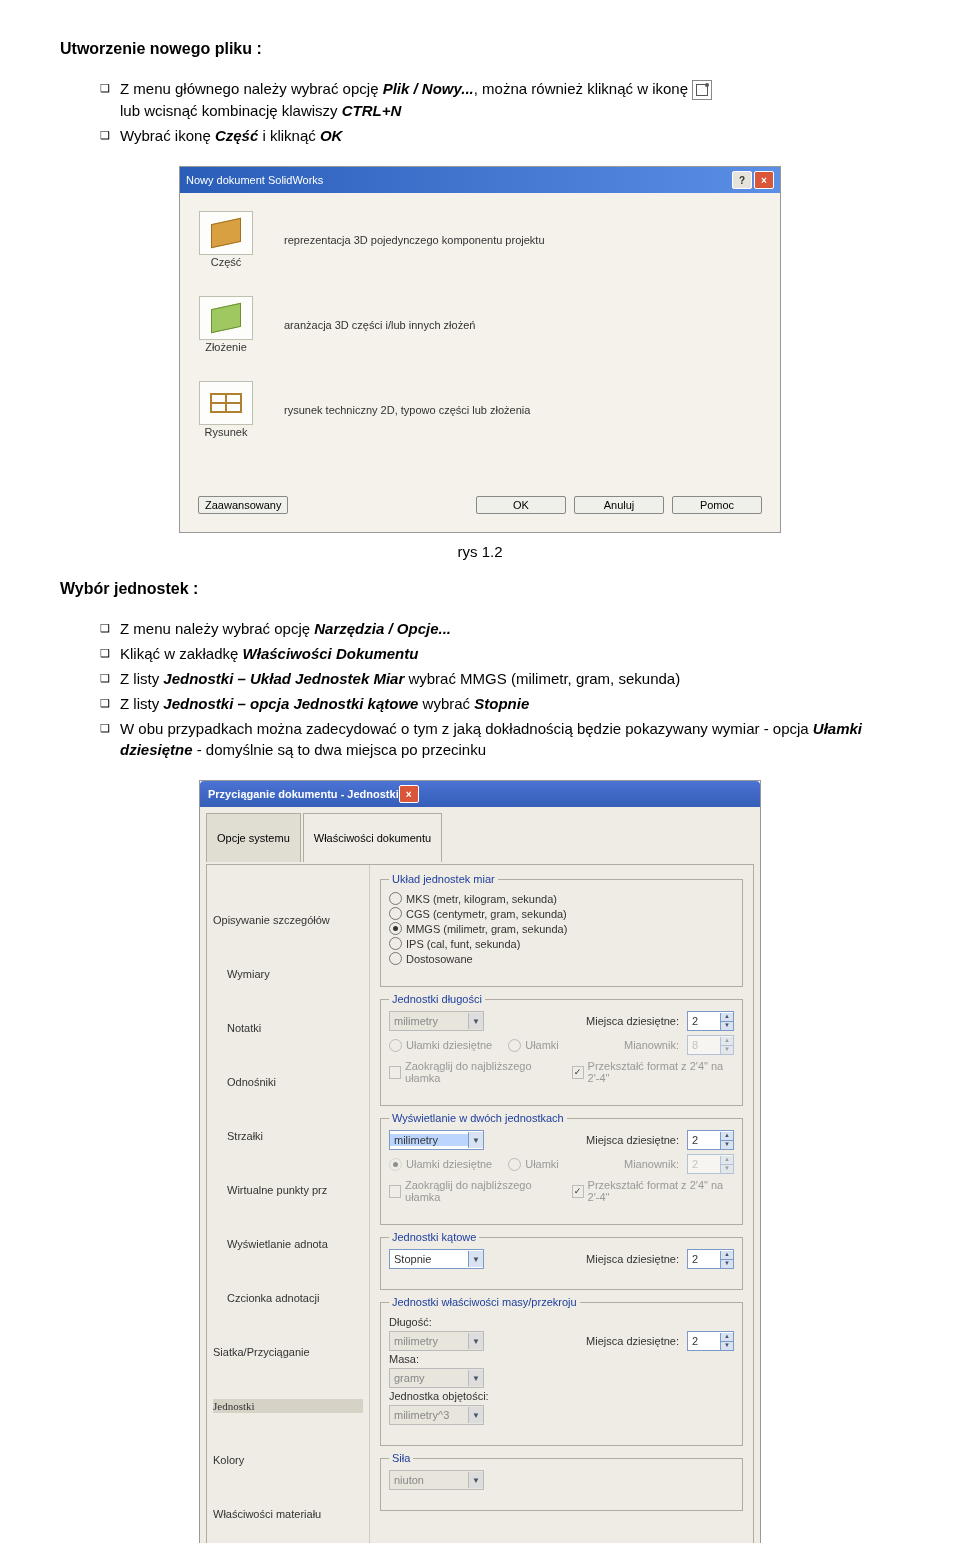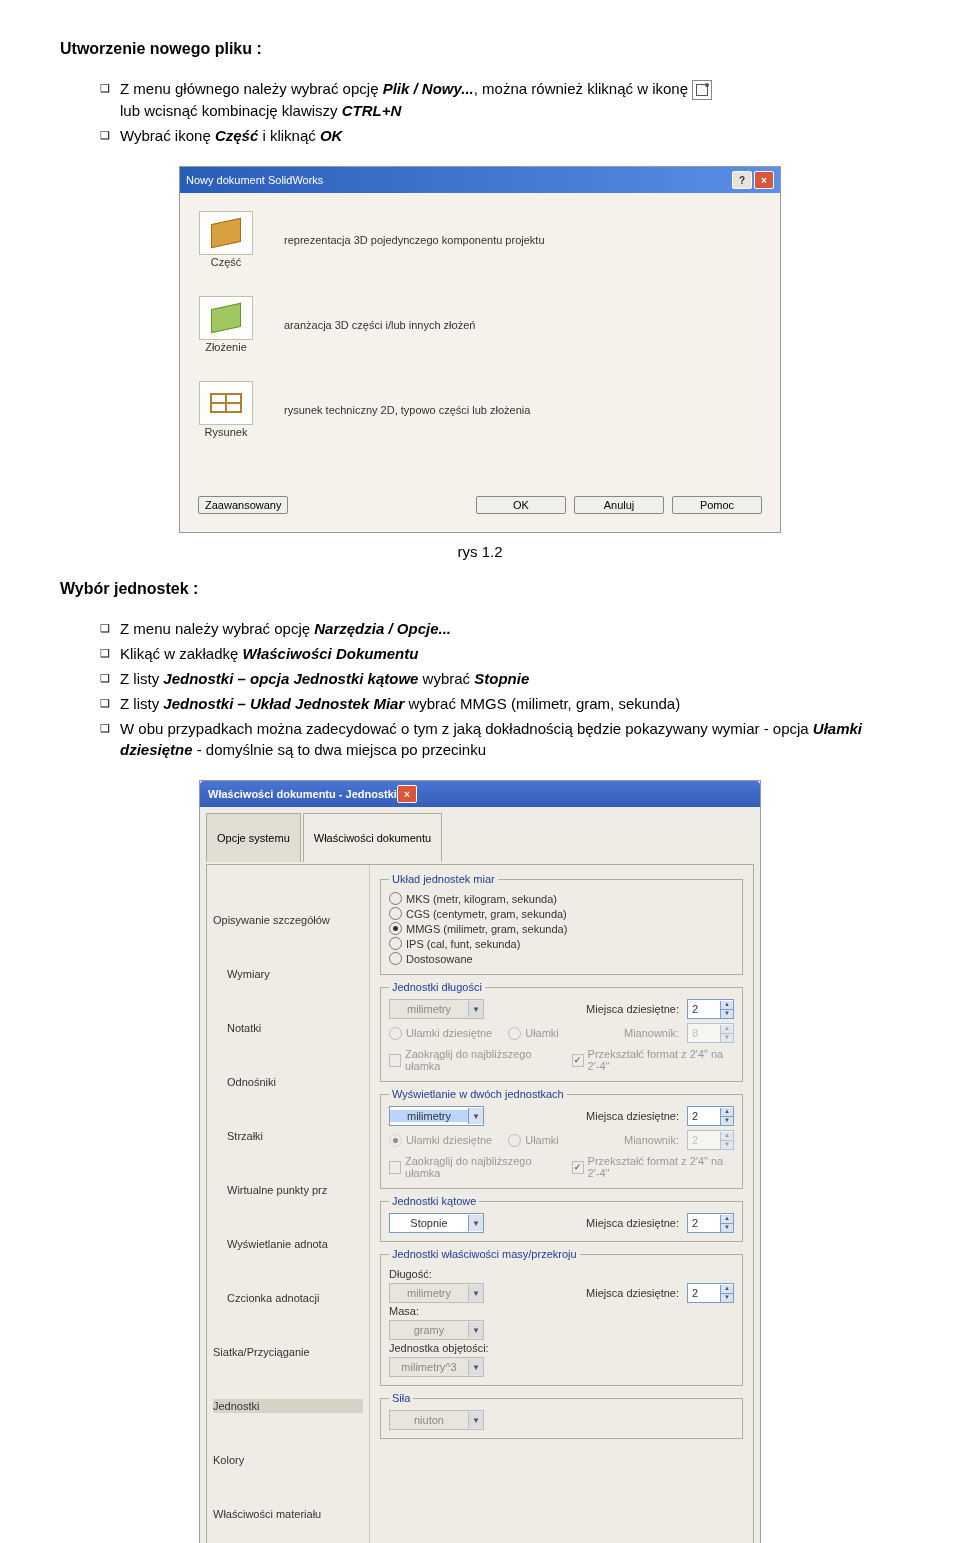--- a/index.html
+++ b/index.html
@@ -38,29 +38,29 @@
   .title-bar2 { background: linear-gradient(to bottom, #4b73d4, #345eb8); color: #fff; padding: 4px 8px; display: flex; align-items: center; font-weight: bold; border-radius: 4px 4px 0 0; }
   .tb-close2 { width: 18px; height: 16px; background: #d9563a; border: 1px solid #fff; border-radius: 2px; color: #fff; display: flex; align-items: center; justify-content: center; font-size: 10px; font-weight: bold; }
   .dlg2-body { background: #eeece4; padding: 6px; }
   .tabs { display: flex; margin-bottom: 2px; }
   .tab { padding: 18px 10px; font-size: 11px; border: 1px solid #b0aca0; border-bottom: none; background: #eeece4; margin-right: 2px; }
   .tab.inactive { background: #e0ddd3; }
   .dlg2-inner { display: flex; border: 1px solid #b0aca0; background: #eeece4; }
   .tree { width: 150px; padding: 8px 6px; font-size: 11px; color: #333; border-right: 1px solid #d0ccc0; }
   .tree .node { white-space: nowrap; overflow: hidden; text-overflow: ellipsis; padding: 1px 0; margin-top: 40px; }
   .tree .node.child { padding-left: 14px; }
-  .tree .node.selected { background: #d6d2c6; }
+  .tree .node.selected { background: #d6d2c6; font-family: Liberation Serif, serif; }
   .opts-col { flex: 1; padding: 8px 10px; font-size: 11px; color: #333; }
-  fieldset { border: 1px solid #b0aca0; margin: 0 0 6px 0; padding: 6px 8px 8px 8px; }
+  fieldset { border: 1px solid #b0aca0; margin: 0 0 6px 0; padding: 6px 8px 20px 8px; }
   legend { color: #2040a0; font-size: 11px; padding: 0 3px; }
   .radio-row, .chk-row { display: flex; align-items: center; gap: 4px; padding: 1px 0; }
   .radio { width: 11px; height: 11px; border: 1px solid #777; border-radius: 50%; display: inline-flex; align-items: center; justify-content: center; }
   .radio.on::after { content: ""; width: 5px; height: 5px; background: #333; border-radius: 50%; }
   .chk { width: 11px; height: 11px; border: 1px solid #777; display: inline-flex; align-items: center; justify-content: center; font-size: 9px; color: #333; }
-  .combo { border: 1px solid #7b9ac8; background: #fff; display: inline-flex; align-items: center; height: 18px; text-align: center; }
+  .combo { border: 1px solid #7b9ac8; background: #fff; display: inline-flex; align-items: center; height: 18px; }
   .combo.disabled { background: #e8e5dc; border-color: #bbb; color: #888; }
   .combo .ctext { padding: 0 4px; min-width: 70px; font-size: 11px; }
   .combo .cdrop { width: 14px; height: 16px; background: #d9e2f0; border-left: 1px solid #7b9ac8; display: flex; align-items: center; justify-content: center; font-size: 8px; color: #456; }
   .combo.disabled .cdrop { background: #ddd; border-left-color: #bbb; }
   .spin { border: 1px solid #7b9ac8; background: #fff; display: inline-flex; align-items: center; height: 18px; }
   .spin .sval { width: 24px; padding: 0 4px; font-size: 11px; }
   .spin .sbtns { display: flex; flex-direction: column; }
   .spin .sbtn { width: 12px; height: 8px; background: #d9e2f0; border-left: 1px solid #7b9ac8; font-size: 6px; line-height: 7px; text-align: center; color: #456; }
   .spin .sbtn:first-child { border-bottom: 1px solid #7b9ac8; }
   .disabled-row { color: #999; }
@@ -136,28 +136,28 @@
     </div>
   </div>
 </div>
 <div class="caption">rys 1.2</div>
 
 <h3>Wybór jednostek :</h3>
 
 <ul class="bullet">
   <li><span>Z menu należy wybrać opcję </span><span class="bi">Narzędzia / Opcje...</span></li>
   <li><span>Klikąć w zakładkę </span><span class="bi">Właściwości Dokumentu</span></li>
+  <li><span>Z listy </span><span class="bi">Jednostki – Układ Jednostek Miar</span><span> wybrać MMGS (milimetr, gram, sekunda)</span></li>
   <li><span>Z listy </span><span class="bi">Jednostki – opcja Jednostki kątowe</span><span> wybrać </span><span class="bi">Stopnie</span></li>
-  <li><span>Z listy </span><span class="bi">Jednostki – Układ Jednostek Miar</span><span> wybrać MMGS (milimetr, gram, sekunda)</span></li>
   <li><span>W obu przypadkach można zadecydować o tym z jaką dokładnością będzie pokazywany wymiar - opcja </span><span class="bi">Ułamki dziesiętne</span><span> - domyślnie są to dwa miejsca po przecinku</span></li>
 </ul>
 
 <div class="screenshot dlg2">
   <div class="title-bar2">
-    <span>Właściwości dokumentu - Jednostki</span>
+    <span>Przyciąganie dokumentu - Jednostki</span>
     <span class="tspacer"></span>
     <span class="tb-close2">×</span>
   </div>
   <div class="dlg2-body">
     <div class="tabs">
       <div class="tab inactive">Opcje systemu</div>
       <div class="tab">Właściwości dokumentu</div>
     </div>
     <div class="dlg2-inner">
       <div class="tree">

